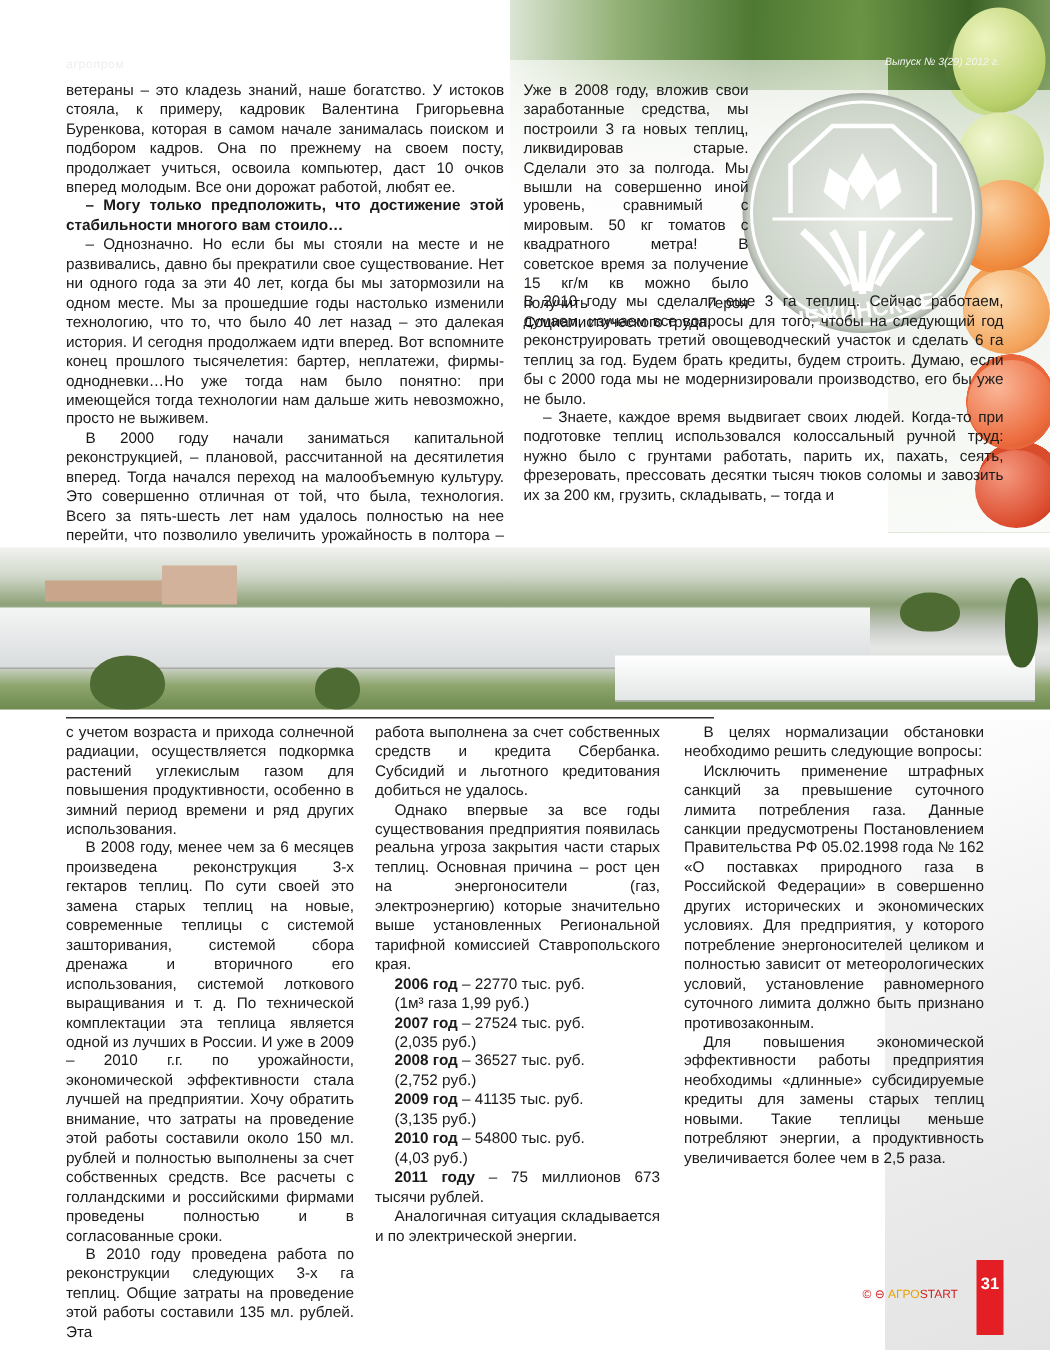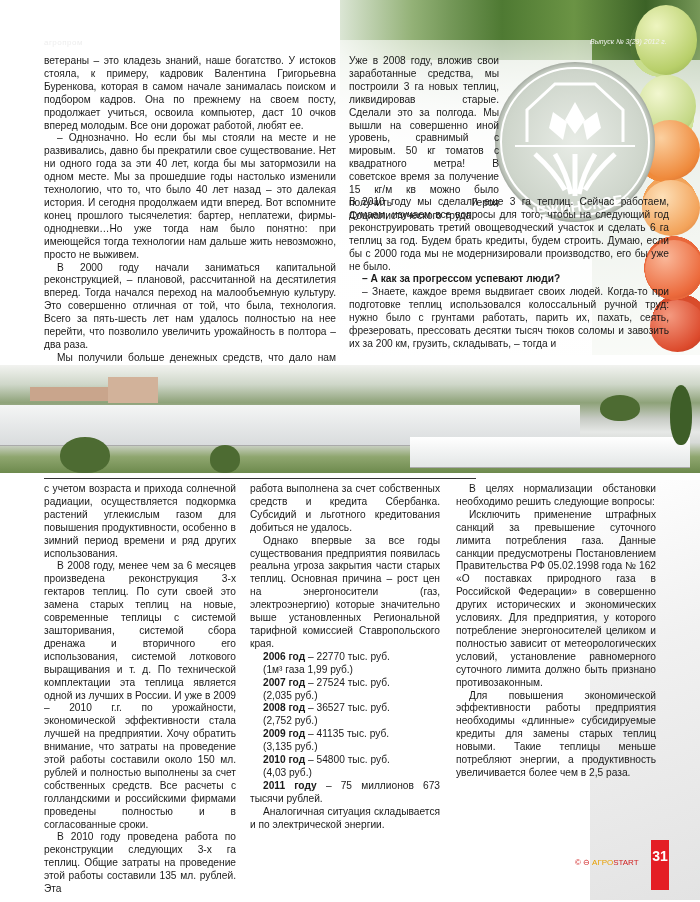--- a/index.html
+++ b/index.html
@@ -42,21 +42,21 @@
   .pano .bld{position:absolute;background:#c9a58c;}
   .pano .tree{position:absolute;border-radius:50% 50% 45% 45%;background:#4d6b32;}
   .rule{position:absolute;left:44px;top:478px;width:432px;height:1px;background:#333;}
   .b1{left:44px;top:483px;width:192px;}
   .b2{left:250px;top:483px;width:190px;}
   .b3{left:456px;top:483px;width:200px;}
   .b2 .li{padding-left:13px;}
   .ghost{position:absolute;left:590px;top:480px;width:110px;height:420px;background:linear-gradient(160deg,#fff 0,#f1f1f1 40%,#e3e3e3 100%);}
   .footer{position:absolute;left:575px;top:858px;font-size:8px;color:#d02020;font-weight:normal;}
   .footer .ag{color:#e8a000;}
-  .pagenum{position:absolute;left:651px;top:840px;width:18px;height:50px;background:#e41e25;color:#fff;font-size:14px;font-weight:bold;text-align:center;line-height:32px;}
+  .pagenum{position:absolute;left:651px;top:840px;width:18px;height:50px;background:#e41e25;color:#fff;font-size:11px;font-weight:bold;text-align:center;line-height:32px;}
 </style>
 </head>
 <body>
 
 <div class="page">
 
   <div class="photo-top">
     <div class="leafband"></div>
     <div class="fade"></div>
     <div class="tomato" style="left:295px;top:5px;width:62px;height:70px;background:radial-gradient(circle at 35% 30%,#eef5c0,#b8cf6a 70%,#8ea84a);"></div>
@@ -78,31 +78,31 @@
       <polygon points="80,40 90,58 80,72 70,58" fill="#fff"></polygon>
       <polygon points="58,50 72,60 68,78 54,66" fill="#fff"></polygon>
       <polygon points="102,50 88,60 92,78 106,66" fill="#fff"></polygon>
       <path d="M40,92 Q60,110 70,128 M60,92 Q72,112 76,132 M80,92 L80,134 M100,92 Q88,112 84,132 M120,92 Q100,110 90,128" stroke="#fff" stroke-width="5" fill="none"></path>
       <text x="80" y="150" font-size="15" text-anchor="middle" fill="#fff" font-family="Liberation Sans, sans-serif" font-weight="bold" transform="rotate(-8 80 150)">«НЕЖИНСКОЕ»</text>
     </svg>
   </div>
 
   <div class="col c1">
     <p>ветераны – это кладезь знаний, наше богатство. У истоков стояла, к примеру, кадровик Валентина Григорьевна Буренкова, которая в самом начале занималась поиском и подбором кадров. Она по прежнему на своем посту, продолжает учиться, освоила компьютер, даст 10 очков вперед молодым. Все они дорожат работой, любят ее.</p>
+    <p class="ind"><b>– Могу только предположить, что достижение этой стабильности многого вам стоило…</b></p>
     <p class="ind">– Однозначно. Но если бы мы стояли на месте и не развивались, давно бы прекратили свое существование. Нет ни одного года за эти 40 лет, когда бы мы затормозили на одном месте. Мы за прошедшие годы настолько изменили технологию, что то, что было 40 лет назад – это далекая история. И сегодня продолжаем идти вперед. Вот вспомните конец прошлого тысячелетия: бартер, неплатежи, фирмы-однодневки…Но уже тогда нам было понятно: при имеющейся тогда технологии нам дальше жить невозможно, просто не выживем.</p>
     <p class="ind">В 2000 году начали заниматься капитальной реконструкцией, – плановой, рассчитанной на десятилетия вперед. Тогда начался переход на малообъемную культуру. Это совершенно отличная от той, что была, технология. Всего за пять-шесть лет нам удалось полностью на нее перейти, что позволило увеличить урожайность в полтора – два раза.</p>
     <p class="ind">Мы получили больше денежных средств, что дало нам возможность подумать о более серьезной реконструкции.</p>
   </div>
 
   <div class="col c2">
     <p>Уже в 2008 году, вложив свои заработанные средства, мы построили 3 га новых теплиц, ликвидировав старые. Сделали это за полгода. Мы вышли на совершенно иной уровень, сравнимый с мировым. 50 кг томатов с квадратного метра! В советское время за получение 15 кг/м кв можно было получить Героя Социалистического труда.</p>
   </div>
   <div class="col c2b">
     <p>В 2010 году мы сделали еще 3 га теплиц. Сейчас работаем, думаем, изучаем все вопросы для того, чтобы на следующий год реконструировать третий овощеводческий участок и сделать 6 га теплиц за год. Будем брать кредиты, будем строить. Думаю, если бы с 2000 года мы не модернизировали производство, его бы уже не было.</p>
-    <p class="ind"><b>– А как за прогрессом успевают люди?</b></p>
     <p class="ind">– Знаете, каждое время выдвигает своих людей. Когда-то при подготовке теплиц использовался колоссальный ручной труд: нужно было с грунтами работать, парить их, пахать, сеять, фрезеровать, прессовать десятки тысяч тюков соломы и завозить их за 200 км, грузить, складывать, – тогда и</p>
   </div>
 
   <div class="pano">
     <div class="bld" style="left:30px;top:22px;width:80px;height:14px;"></div>
     <div class="bld" style="left:108px;top:12px;width:50px;height:26px;background:#d2b29a;"></div>
     <div class="gh" style="left:0;top:40px;width:580px;height:40px;"></div>
     <div class="gh" style="left:410px;top:72px;width:280px;height:30px;background:linear-gradient(180deg,#fff,#e3e6e6);"></div>
     <div class="tree" style="left:60px;top:72px;width:50px;height:36px;"></div>
     <div class="tree" style="left:210px;top:80px;width:30px;height:28px;"></div>

